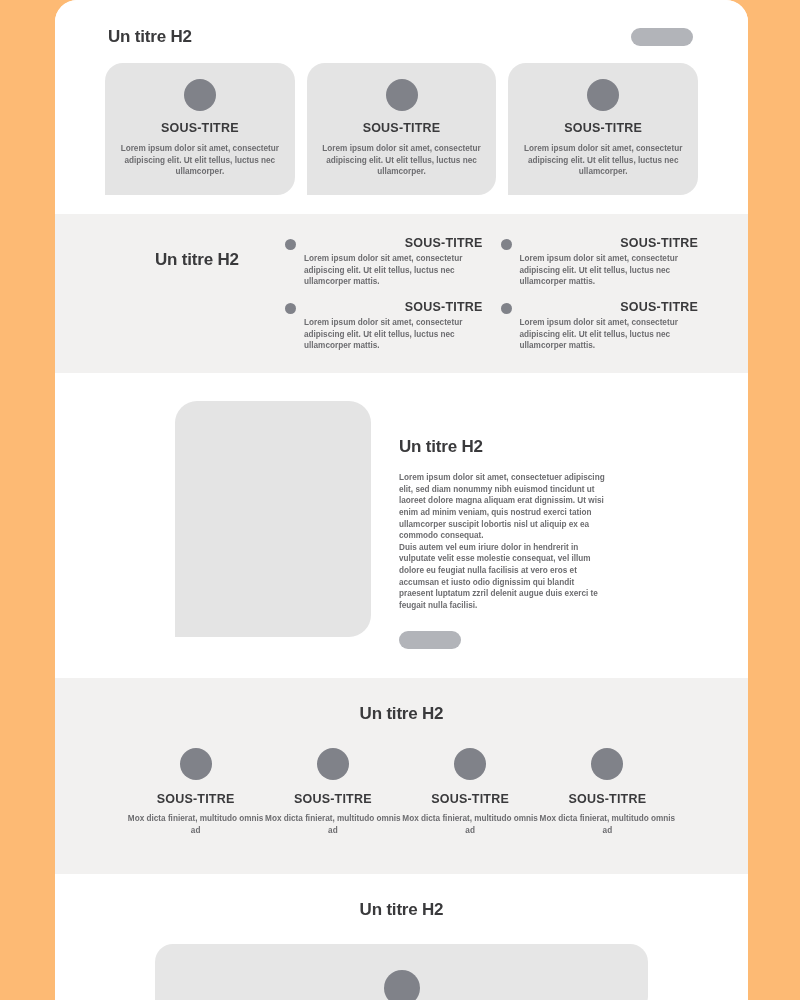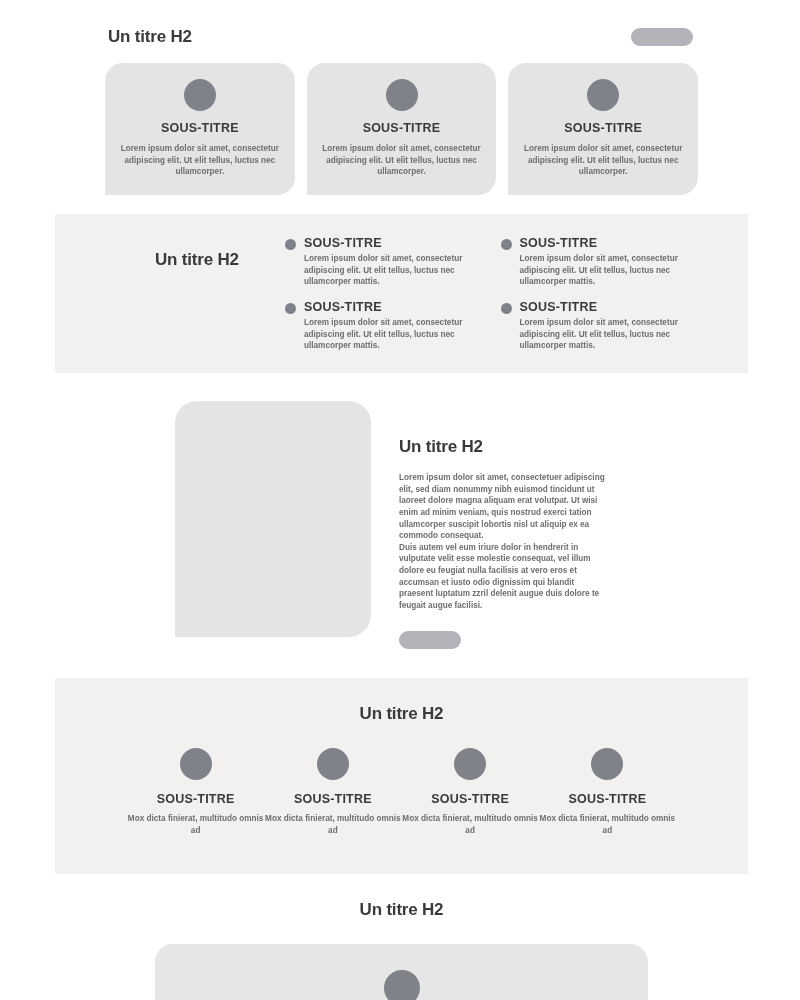--- a/index.html
+++ b/index.html
@@ -9,21 +9,21 @@
     height: 1000px;
     overflow: hidden;
     background: #000000;
     font-family: "Liberation Sans", sans-serif;
   }
 
   #page {
     position: relative;
     width: 800px;
     height: 1000px;
-    background: #ffffff;
+    background: #fdba74;
   }
 
   #frame {
     position: absolute;
     left: 55px;
     top: 0px;
     width: 693px;
     height: 1000px;
     background: #ffffff;
     border-radius: 22px 22px 0 0;
@@ -56,20 +56,21 @@
     height: 32px;
     border-radius: 50%;
     background: #808289;
   }
 
   .sub {
     font-size: 12.5px;
     font-weight: bold;
     color: #3a3a3c;
     letter-spacing: 0.2px;
+    text-align: right;
   }
 
   .body-sm {
     font-size: 8.2px;
     line-height: 1.42;
     color: #6d6d70;
     font-weight: bold;
   }
 
   
@@ -261,22 +262,22 @@
           </div>
         </div>
 
       </div>
     </section>
 
     <section id="sec-media" class="section sec-white">
       <div id="media-img"></div>
       <div id="media-text">
         <h2 class="h2">Un titre H2</h2>
-        <p class="body-sm">Lorem ipsum dolor sit amet, consectetuer adipiscing elit, sed diam nonummy nibh euismod tincidunt ut laoreet dolore magna aliquam erat volutpat. Ut wisi enim ad minim veniam, quis nostrud exerci tation ullamcorper suscipit lobortis nisl ut aliquip ex ea commodo consequat.</p>
-        <p class="body-sm">Duis autem vel eum iriure dolor in hendrerit in vulputate velit esse molestie consequat, vel illum dolore eu feugiat nulla facilisis at vero eros et accumsan et iusto odio dignissim qui blandit praesent luptatum zzril delenit augue duis dolore te feugait augue facilisi.</p>
+        <p class="body-sm">Lorem ipsum dolor sit amet, consectetuer adipiscing elit, sed diam nonummy nibh euismod tincidunt ut laoreet dolore magna aliquam erat dignissim. Ut wisi enim ad minim veniam, quis nostrud exerci tation ullamcorper suscipit lobortis nisl ut aliquip ex ea commodo consequat.</p>
+        <p class="body-sm">Duis autem vel eum iriure dolor in hendrerit in vulputate velit esse molestie consequat, vel illum dolore eu feugiat nulla facilisis at vero eros et accumsan et iusto odio dignissim qui blandit praesent luptatum zzril delenit augue duis exerci te feugait nulla facilisi.</p>
         <button class="pill"></button>
       </div>
     </section>
 
     <section id="sec-features" class="section sec-gray">
       <div id="features-title">
         <h2 class="h2">Un titre H2</h2>
       </div>
       <div id="features-row">
 

